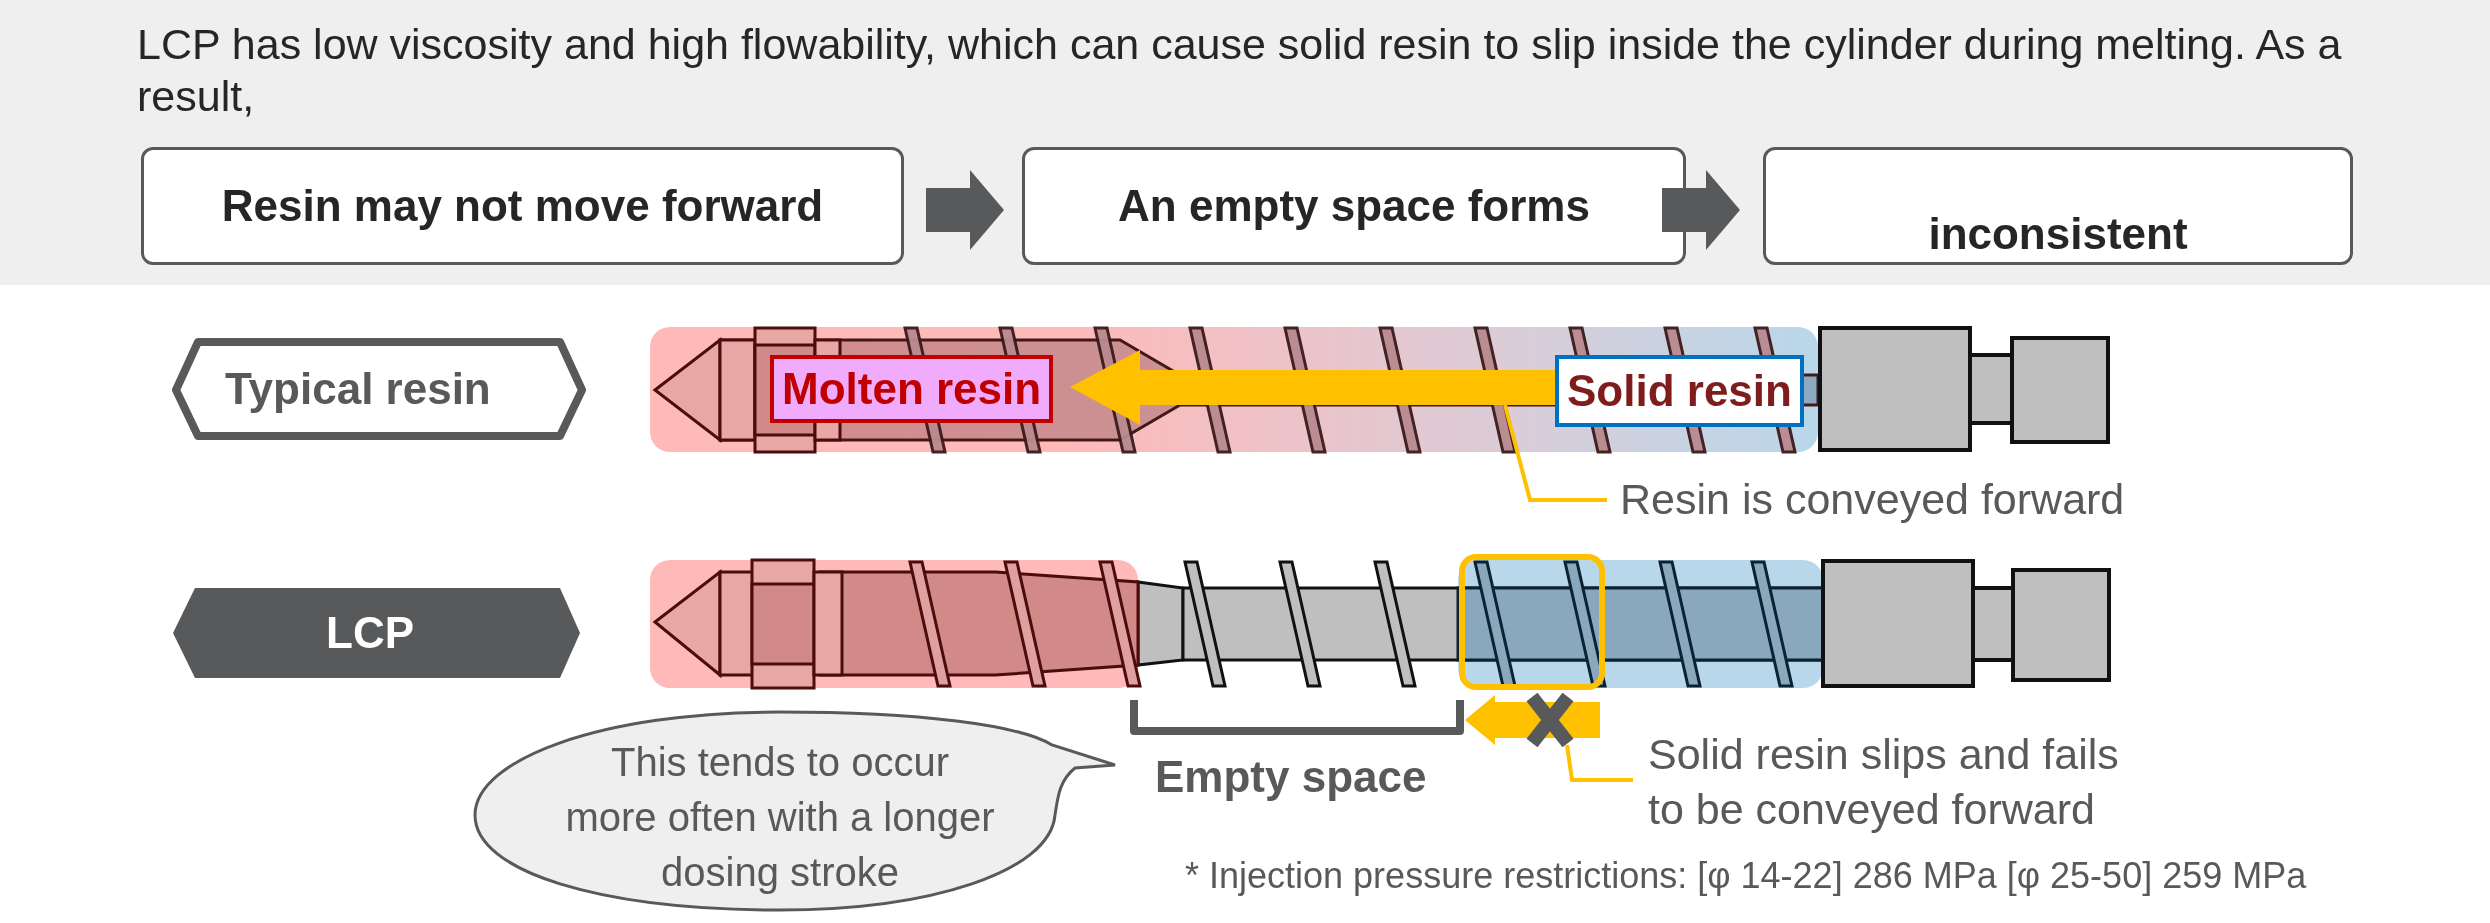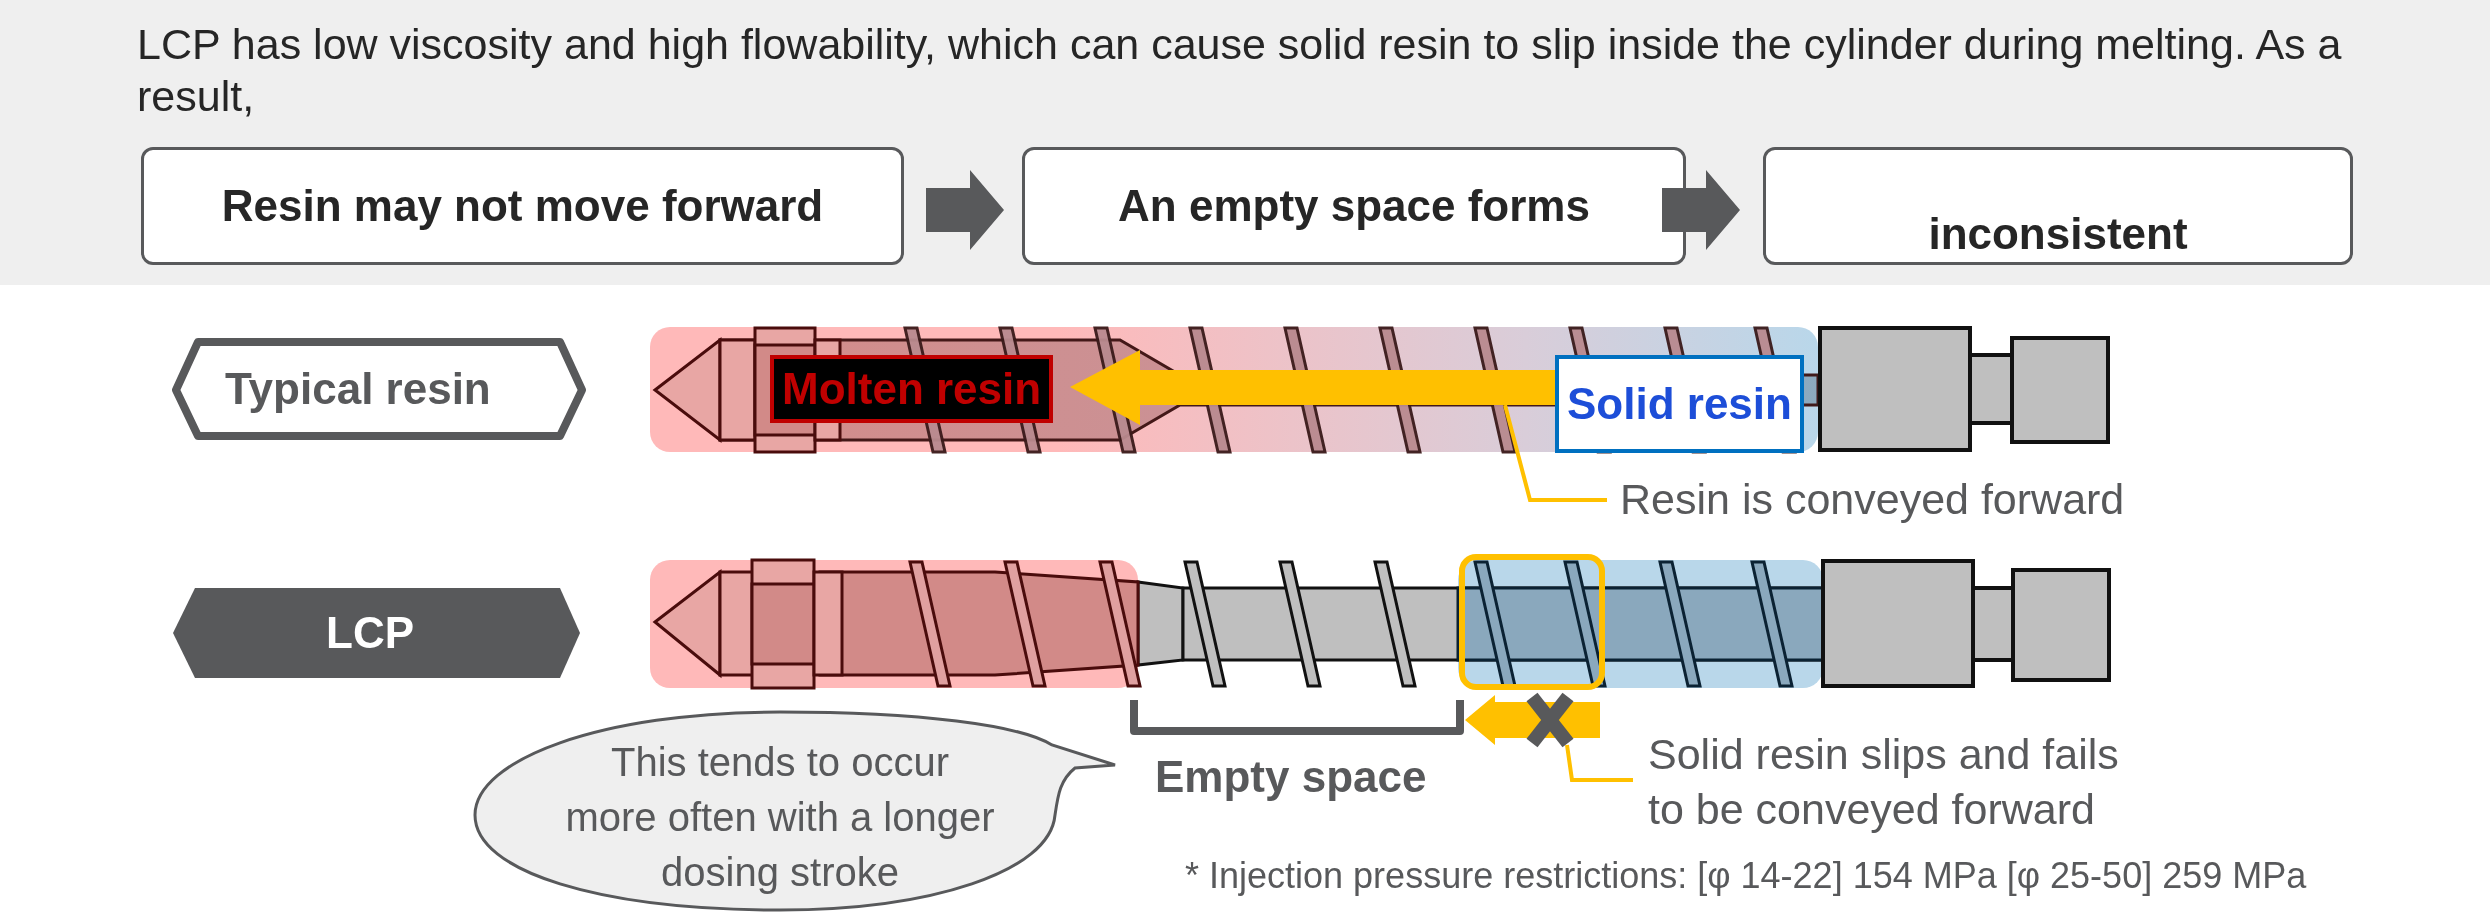--- a/index.html
+++ b/index.html
@@ -140,29 +140,29 @@
   <g stroke="#58595b" stroke-width="14" stroke-linecap="butt">
     <line x1="1532" y1="697" x2="1568" y2="743"></line>
     <line x1="1568" y1="697" x2="1532" y2="743"></line>
   </g>
   <polyline points="1567,745 1572,780 1633,780" fill="none" stroke="#ffc000" stroke-width="4"></polyline>
 
   <path d="M780,712 C600,712 475,760 475,815 C475,872 600,910 780,910 C930,910 1050,872 1055,815 C1058,795 1060,780 1075,768 L1115,765 L1052,745 C1020,725 920,712 780,712 Z" fill="#efefef" stroke="#58595b" stroke-width="3"></path>
 </svg>
 
 <div class="tag" style="left:225px;top:364px;color:#58595b;">Typical resin</div>
-<div class="tag" style="left:770px;top:355px;background:#000000;border:4px solid #c00000;color:#c00000;padding:0 8px;height:60px;line-height:60px;">Molten resin</div>
-<div class="tag" style="left:1555px;top:355px;background:#fff;border:4px solid #0070c0;color:#1d4ed8;padding:15px 8px;height:60px;line-height:60px;">Solid resin</div>
+<div class="tag" style="left:770px;top:355px;background:#f0abfc;border:4px solid #c00000;color:#c00000;padding:0 8px;height:60px;line-height:60px;">Molten resin</div>
+<div class="tag" style="left:1555px;top:355px;background:#fff;border:4px solid #0070c0;color:#7f1d1d;padding:2px 8px;height:60px;line-height:60px;">Solid resin</div>
 <div class="lbl" style="left:1620px;top:475px;">Resin is conveyed forward</div>
 
 <div class="tag" style="left:326px;top:608px;color:#fff;">LCP</div>
 <div class="tag" style="left:1155px;top:752px;color:#58595b;">Empty space</div>
 <div class="lbl" style="left:1648px;top:727px;line-height:55px;">
   <span>Solid resin slips and fails</span><br>
   <span>to be conveyed forward</span>
 </div>
 <div class="bubbletext">
   <span>This tends to occur</span><br>
   <span>more often with a longer</span><br>
   <span>dosing stroke</span>
 </div>
 
-<div class="footnote">* Injection pressure restrictions: [φ 14-22] 154 MPa [φ 25-50] 259 MPa</div>
+<div class="footnote">* Injection pressure restrictions: [φ 14-22] 286 MPa [φ 25-50] 259 MPa</div>
 
 </body></html>

